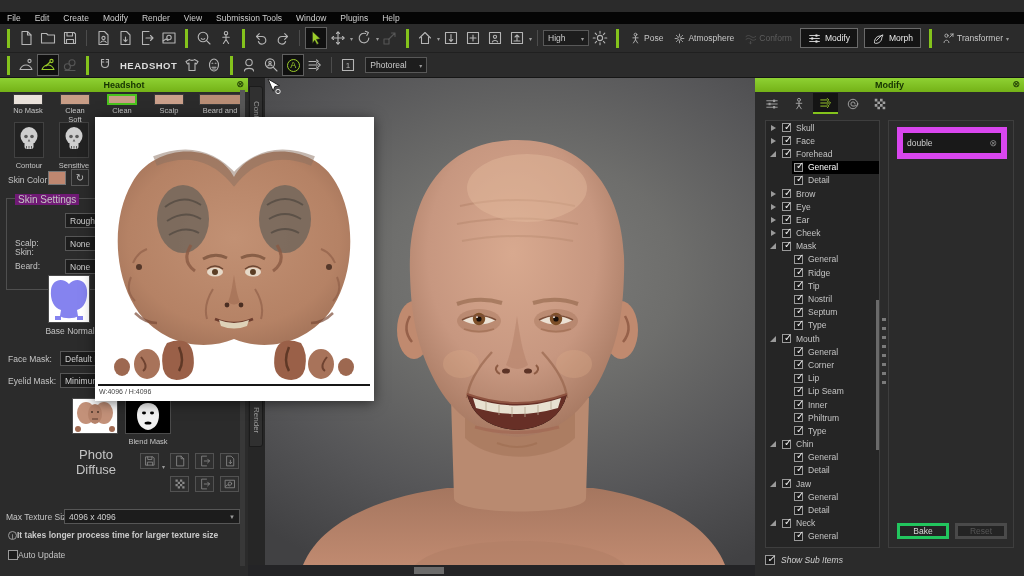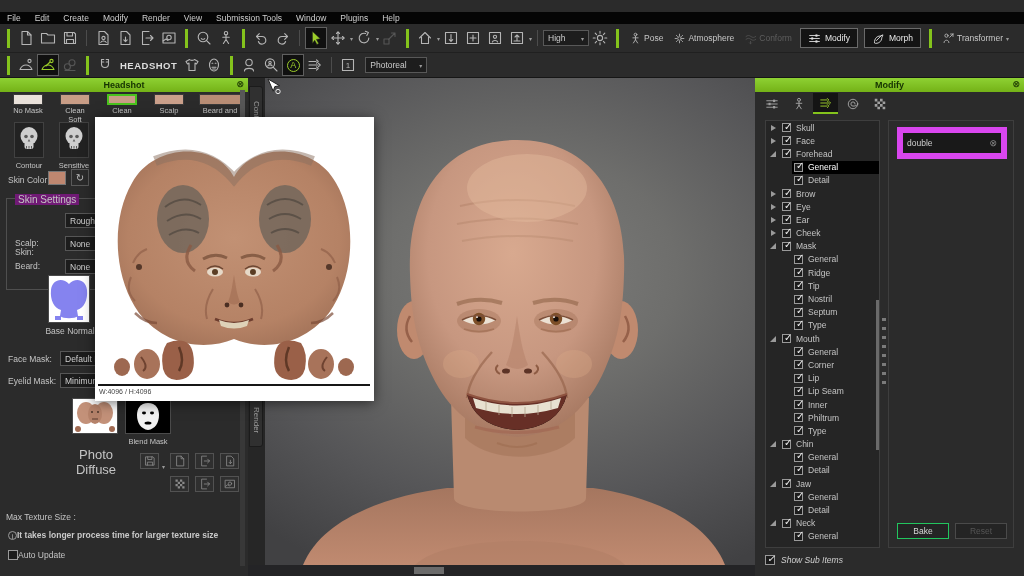--- a/index.html
+++ b/index.html
@@ -107,21 +107,21 @@
   .trow .cb{width:9px;height:9px;}
   .trow.sel .thl{background:#000;color:#fff;}
   #tree-sb{position:absolute;left:121px;top:222px;width:3px;height:150px;background:#6a6a6a;}
   #splitgrip{position:absolute;left:127px;top:240px;width:4px;height:70px;
              background:repeating-linear-gradient(#7a7a7a 0 3px, transparent 3px 9px);}
   #searchpanel{position:absolute;left:133px;top:42px;width:126px;height:428px;background:#2b2b2b;
                border:1px solid #3e3e3e;}
   #searchbox{position:absolute;left:8px;top:6px;width:110px;height:32px;background:#191919;
              border:6px solid #d946ef;display:flex;align-items:center;padding:0 4px;color:#d0d0d0;}
   #searchbox .clr{margin-left:auto;color:#8a8a8a;font-size:9px;}
-  .rbtn{position:absolute;bottom:8px;width:52px;height:16px;border:1px solid #22c55e;background:#242424;
+  .rbtn{position:absolute;bottom:8px;width:52px;height:16px;border:3px solid #22c55e;background:#242424;
         color:#d8d8d8;display:flex;align-items:center;justify-content:center;font-size:8.5px;}
   .rbtn.disabled{border-color:#4a4a4a;color:#555;}
   #showsub{position:absolute;left:10px;top:477px;display:flex;align-items:center;gap:6px;color:#cfcfcf;font-style:italic;}
 </style>
 </head>
 <body>
 
 <div id="app">
 
 
@@ -571,20 +571,24 @@
         <div class="iconbtn" style="left: 220px; top: 398px;">
           <svg width="12" height="12" viewBox="0 0 16 16" fill="none" stroke="#8a8a8a" stroke-width="1.1" stroke-linecap="round" stroke-linejoin="round">
             <rect x="2" y="3" width="12" height="10"></rect>
             <circle cx="8" cy="7.5" r="2.2"></circle>
             <path d="M2 11l3-2 2 1.5"></path>
           </svg>
         </div>
       </div>
 
     <div class="rowlbl" style="left:6px;top:434px;">Max Texture Size :</div>
+    <div class="combo2" style="position:absolute;left:64px;top:431px;width:176px;">
+      <span>4096 x 4096</span>
+        <span class="ddcaret">▼</span>
+    </div>
     <div style="position:absolute;left:8px;top:452px;display:flex;align-items:center;">
       <span class="infocirc">i</span>
       <span style="font-weight:bold;color:#c9c9c9;">It takes longer process time for larger texture size</span>
     </div>
     <div style="position:absolute;left:8px;top:472px;display:flex;align-items:center;">
       <span class="cb"></span>
       <span>Auto Update</span>
     </div>
     <div id="lp-scroll">
         <div class="hdl"></div>

